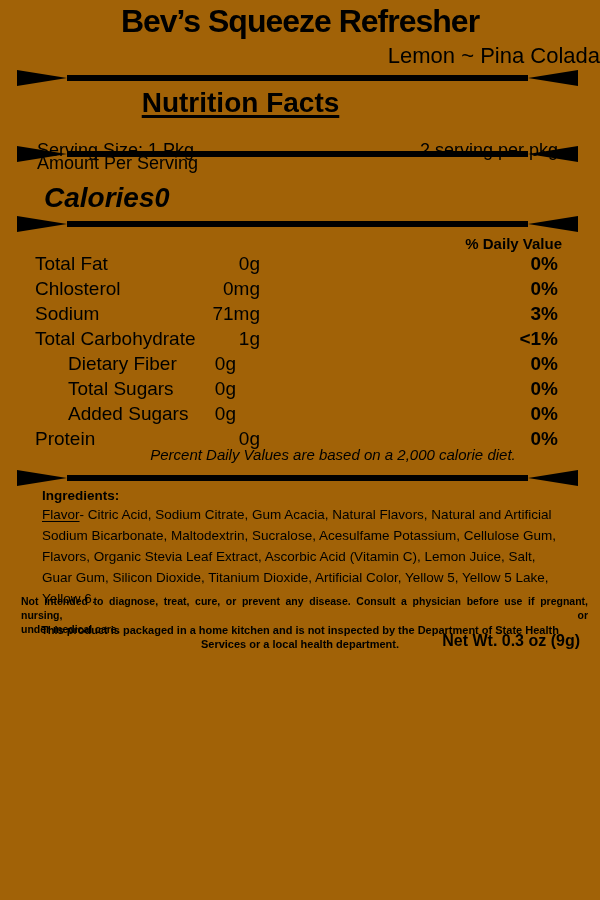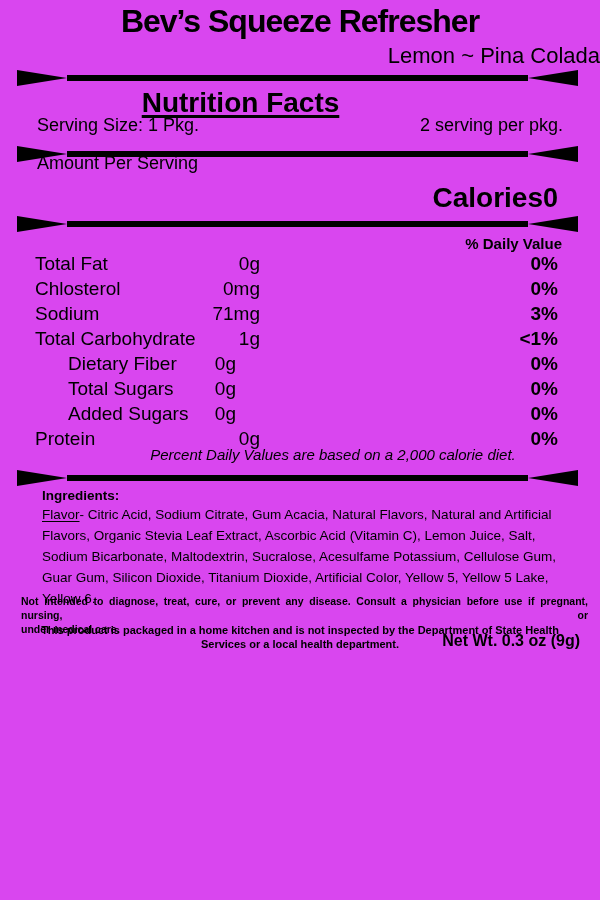--- a/index.html
+++ b/index.html
@@ -1,42 +1,42 @@
 <!DOCTYPE html>
 <html><head>
 <meta charset="utf-8">
 <style>
   html,body{margin:0;padding:0;background:#fff;}
-  .label{position:relative;width:600px;height:900px;background:#d946ef;color:#000;
+  .label{position:relative;width:600px;height:900px;background:#a16207;color:#000;
          font-family:"Liberation Sans",sans-serif;overflow:hidden;}
 
   .title{position:absolute;top:0;left:0;width:600px;text-align:center;
          font-size:32px;line-height:42px;font-weight:bold;letter-spacing:-1px;}
   .subtitle{position:absolute;top:42px;left:0;width:600px;text-align:right;
          font-size:22px;line-height:28px;}
 
   .divider{position:absolute;left:17px;right:22px;height:16px;
            display:flex;align-items:center;}
   .tri-l{width:0;height:0;border-top:8px solid transparent;border-bottom:8px solid transparent;
          border-left:50px solid #000;}
   .tri-r{width:0;height:0;border-top:8px solid transparent;border-bottom:8px solid transparent;
          border-right:50px solid #000;}
   .bar{flex:1;height:6px;background:#000;}
   .d1{top:70px;} .d2{top:146px;} .d3{top:216px;} .d4{top:470px;}
 
   .nf-title{position:absolute;top:86px;left:0;width:481px;text-align:center;
             font-size:28px;line-height:34px;font-weight:bold;
             text-decoration:underline;text-decoration-thickness:3px;text-underline-offset:3px;}
 
-  .serving-row{position:absolute;top:114px;left:37px;right:37px;
+  .serving-row{position:absolute;top:139px;left:37px;right:37px;
                display:flex;justify-content:space-between;font-size:18px;line-height:22px;}
   .aps{position:absolute;top:152px;left:37px;font-size:18px;line-height:22px;}
 
   .calories-row{position:absolute;top:182px;left:44px;right:42px;
-                display:flex;justify-content:flex-end;align-items:baseline;}
+                display:flex;justify-content:flex-start;align-items:baseline;font-style:italic;}
   .calories-label{font-size:28px;line-height:32px;font-weight:bold;}
   .calories-value{font-size:27px;line-height:32px;font-weight:bold;}
 
   .dv-header{position:absolute;top:235px;right:38px;font-size:15px;line-height:18px;font-weight:bold;}
 
   .nrows{position:absolute;top:251px;left:0;width:600px;}
   .nrow{position:relative;height:25px;line-height:25px;font-size:19px;}
   .nlabel{position:absolute;left:35px;}
   .nrow.indent .nlabel{left:68px;}
   .namount{position:absolute;right:340px;}
@@ -157,22 +157,22 @@
     <div class="bar"></div>
     <div class="tri-r"></div>
   </div>
 
   <div class="ingredients">
     <div class="ing-label">Ingredients:</div>
     <div class="ing-line">
       <span class="u">Flavor</span><span>- Citric Acid, Sodium Citrate, Gum Acacia, Natural Flavors, Natural and Artificial</span>
     </div>
     <div>
+        <div class="ing-line">Sodium Bicarbonate, Maltodextrin, Sucralose, Acesulfame Potassium, Cellulose Gum,</div>
         <div class="ing-line">Flavors, Organic Stevia Leaf Extract, Ascorbic Acid (Vitamin C), Lemon Juice, Salt,</div>
-        <div class="ing-line">Sodium Bicarbonate, Maltodextrin, Sucralose, Acesulfame Potassium, Cellulose Gum,</div>
         <div class="ing-line">Guar Gum, Silicon Dioxide, Titanium Dioxide, Artificial Color, Yellow 5, Yellow 5 Lake,</div>
         <div class="ing-line">Yellow 6.</div>
       </div>
   </div>
 
   <div class="disc1">
     <div class="just">Not intended to diagnose, treat, cure, or prevent any disease. Consult a physician before use if pregnant, nursing, or</div>
     <div>under medical care.</div>
   </div>
 

